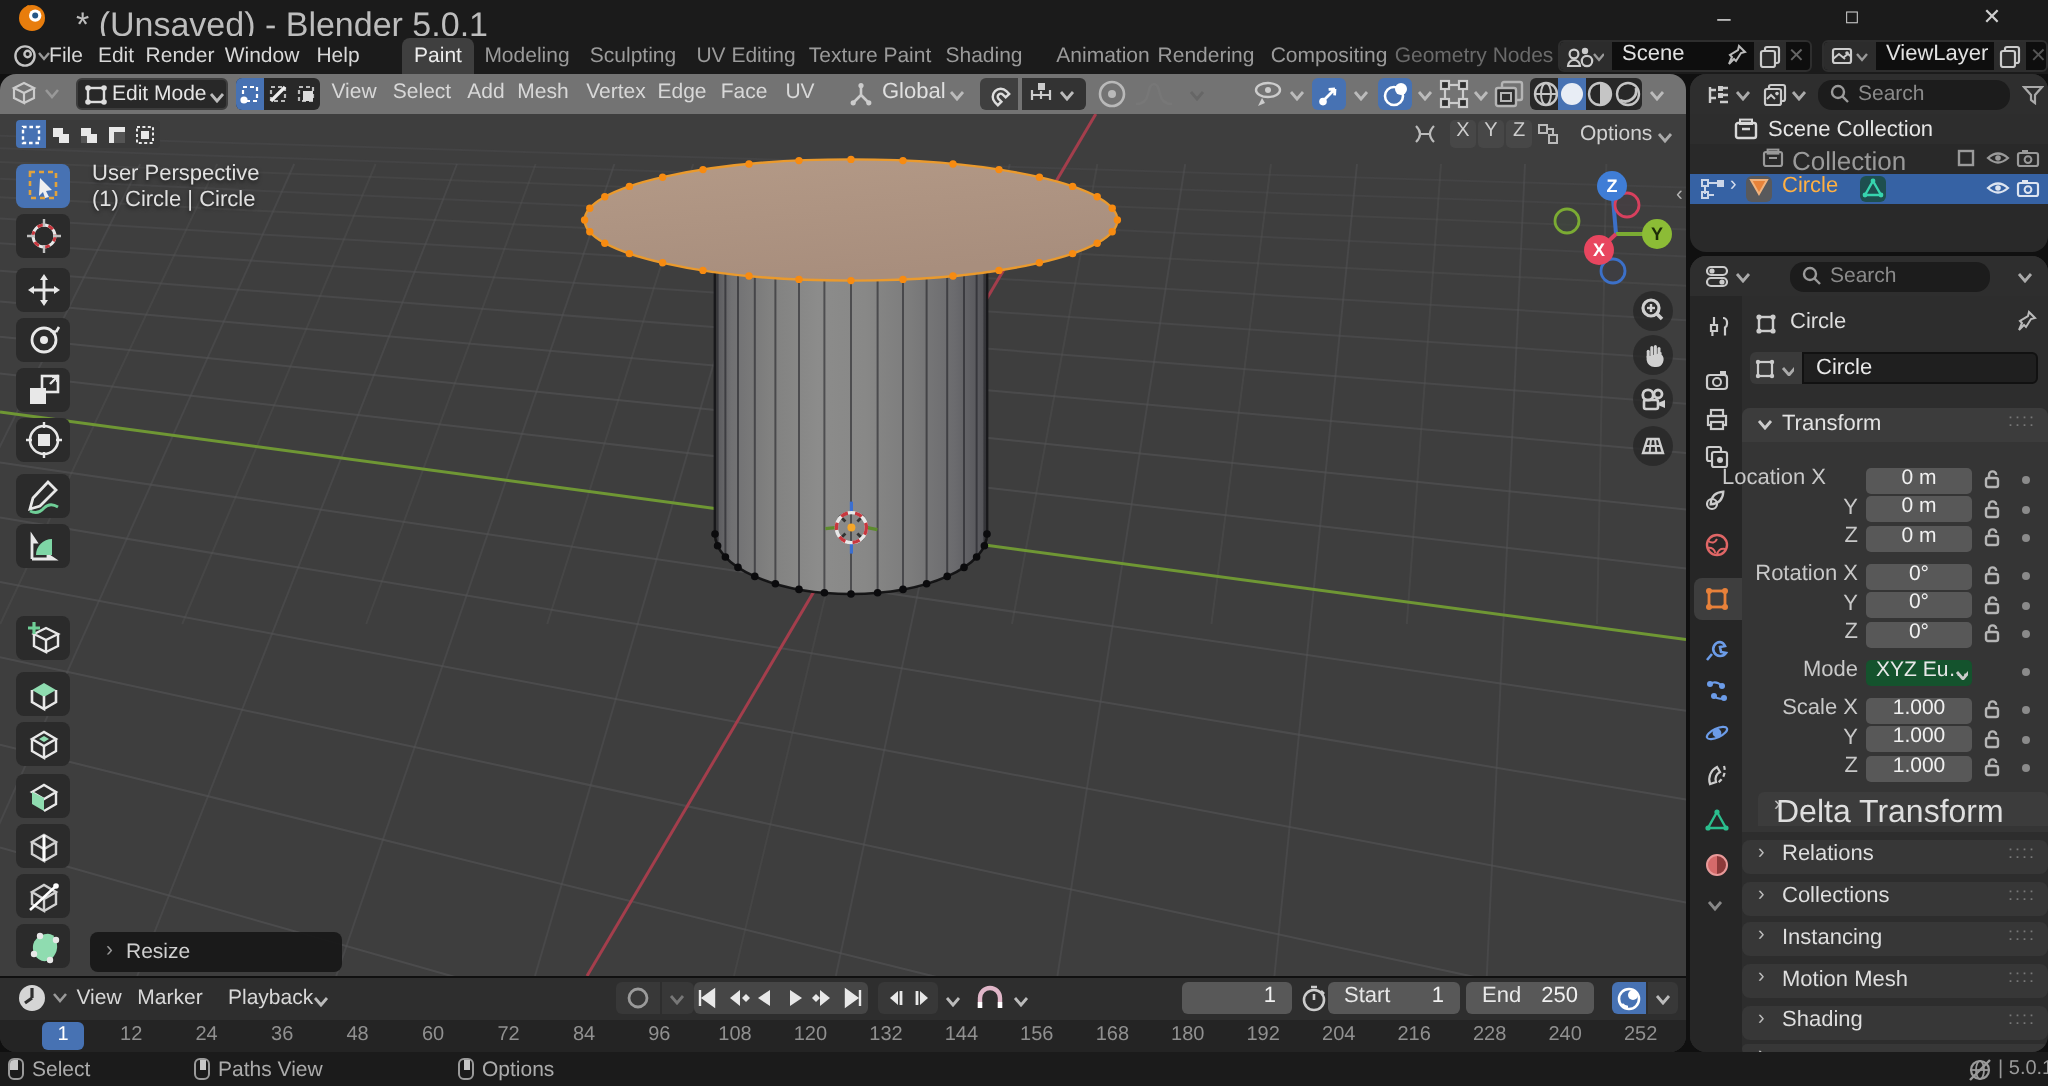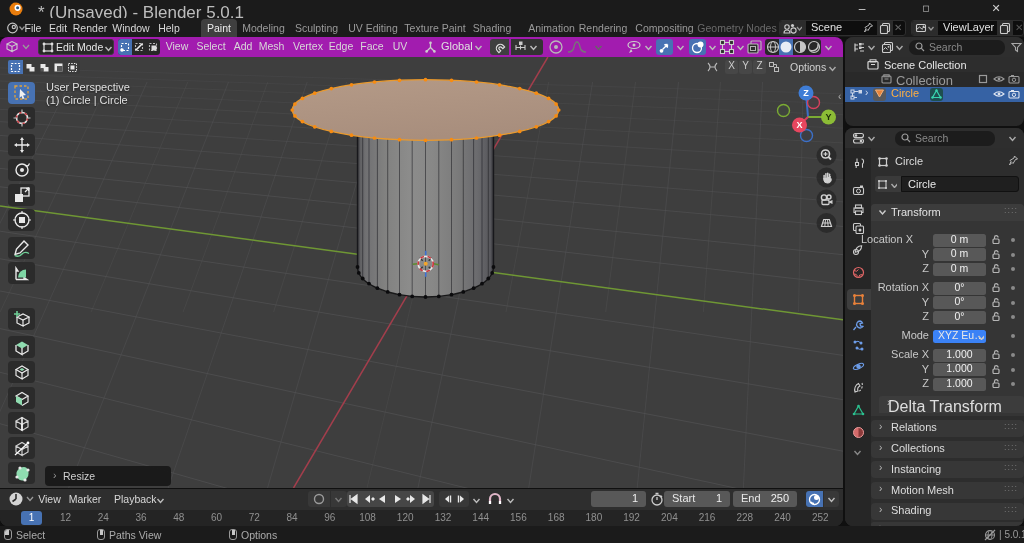--- a/index.html
+++ b/index.html
@@ -69,21 +69,21 @@
 <span style="position:absolute;left:31px;top:0.5px;font-size:11px;color:#e2e2e2">ViewLayer</span>
 <div style="position:absolute;left:85px;top:0px;width:16px;height:14px;background:#2c2c2c">
         <svg width="12" height="12" viewBox="0 0 12 12" style="position:absolute;left:2px;top:1px">
           <rect x="3.5" y="1.5" width="7" height="8" rx="1" fill="none" stroke="#ccc" stroke-width="1.1"></rect>
           <rect x="1.5" y="3.5" width="7" height="8" rx="1" fill="#2c2c2c" stroke="#ccc" stroke-width="1.1"></rect>
         </svg>
       </div>
 <span style="position:absolute;left:103px;top:1px;font-size:10px;color:#555">✕</span>
 </div>
   </div>
-<div style="position:absolute;left:0;top:37px;width:843px;height:20px;background:#a21caf;border-radius:8px 8px 0 0;overflow:hidden">
+<div style="position:absolute;left:0;top:37px;width:843px;height:20px;background:#737373;border-radius:8px 8px 0 0;overflow:hidden">
     <svg width="28" height="14" viewBox="0 0 28 14" style="position:absolute;left:5px;top:3px">
       <path d="M2,4 L7,1.5 L12,4 L7,6.5Z M2,4 v5 l5,2.5 v-5 M12,4 v5 l-5,2.5" stroke="#ccc" stroke-width="1.1" fill="none"></path>
       <path d="M18,5 l3,3.5 l3,-3.5" fill="none" stroke="#999" stroke-width="1.3"></path>
     </svg>
     <div style="position:absolute;left:38px;top:2px;width:76px;height:16px;background:#282828;border:1px solid #3d3d3d;border-radius:3px">
       <svg width="12" height="12" viewBox="0 0 12 12" style="position:absolute;left:3px;top:1px">
         <rect x="2" y="3" width="8" height="7" fill="none" stroke="#ddd" stroke-width="1.2"></rect>
         <circle cx="2" cy="3" r="1.4" fill="#ddd"></circle>
         <circle cx="10" cy="3" r="1.4" fill="#ddd"></circle>
         <circle cx="2" cy="10" r="1.4" fill="#ddd"></circle>
@@ -931,21 +931,21 @@
     <span style="position:absolute;left:0px;top:182px;width:84px;text-align:right;font-size:11px;color:#c8c8c8">Z</span>
     <div style="position:absolute;left:88px;top:182.5px;width:53px;height:13px;background:#585858;border-radius:2.5px">
       <span style="position:absolute;left:0;right:0;top:-1px;text-align:center;font-size:10.5px;color:#f0f0f0">0°</span>
     </div>
     <svg width="10" height="11" viewBox="0 0 10 11" style="position:absolute;left:146px;top:183px">
       <rect x="2" y="5" width="6" height="4.5" rx="1" fill="none" stroke="#b5b5b5" stroke-width="1.2"></rect>
       <path d="M3.5,5 v-1.5 a1.8,1.8 0 0 1 3.6,0" fill="none" stroke="#b5b5b5" stroke-width="1.2"></path>
     </svg>
     <circle-dot style="position:absolute;left:166px;top:187px;width:4px;height:4px;background:#8a8a8a;border-radius:50%;display:block"></circle-dot>
     <span style="position:absolute;left:0px;top:201px;width:84px;text-align:right;font-size:11px;color:#c8c8c8">Mode</span>
-    <div style="position:absolute;left:88px;top:201.5px;width:53px;height:13px;background:#3b82f6;border-radius:2.5px">
+    <div style="position:absolute;left:88px;top:201.5px;width:53px;height:13px;background:#14532d;border-radius:2.5px">
       <span style="position:absolute;left:5px;top:-1px;font-size:10.5px;color:#e8e8e8">XYZ Eu…</span>
       <svg width="7" height="7" viewBox="0 0 7 7" style="position:absolute;right:2px;top:3.5px">
         <path d="M1.5,3 L4.5,6.5 L7.5,3" fill="none" stroke="#ccc" stroke-width="1.4"></path>
       </svg>
     </div>
     <circle-dot style="position:absolute;left:166px;top:206px;width:4px;height:4px;background:#8a8a8a;border-radius:50%;display:block"></circle-dot>
     <span style="position:absolute;left:0px;top:220px;width:84px;text-align:right;font-size:11px;color:#c8c8c8">Scale X</span>
     <div style="position:absolute;left:88px;top:220.5px;width:53px;height:13px;background:#585858;border-radius:2.5px">
       <span style="position:absolute;left:0;right:0;top:-1px;text-align:center;font-size:10.5px;color:#f0f0f0">1.000</span>
     </div>

